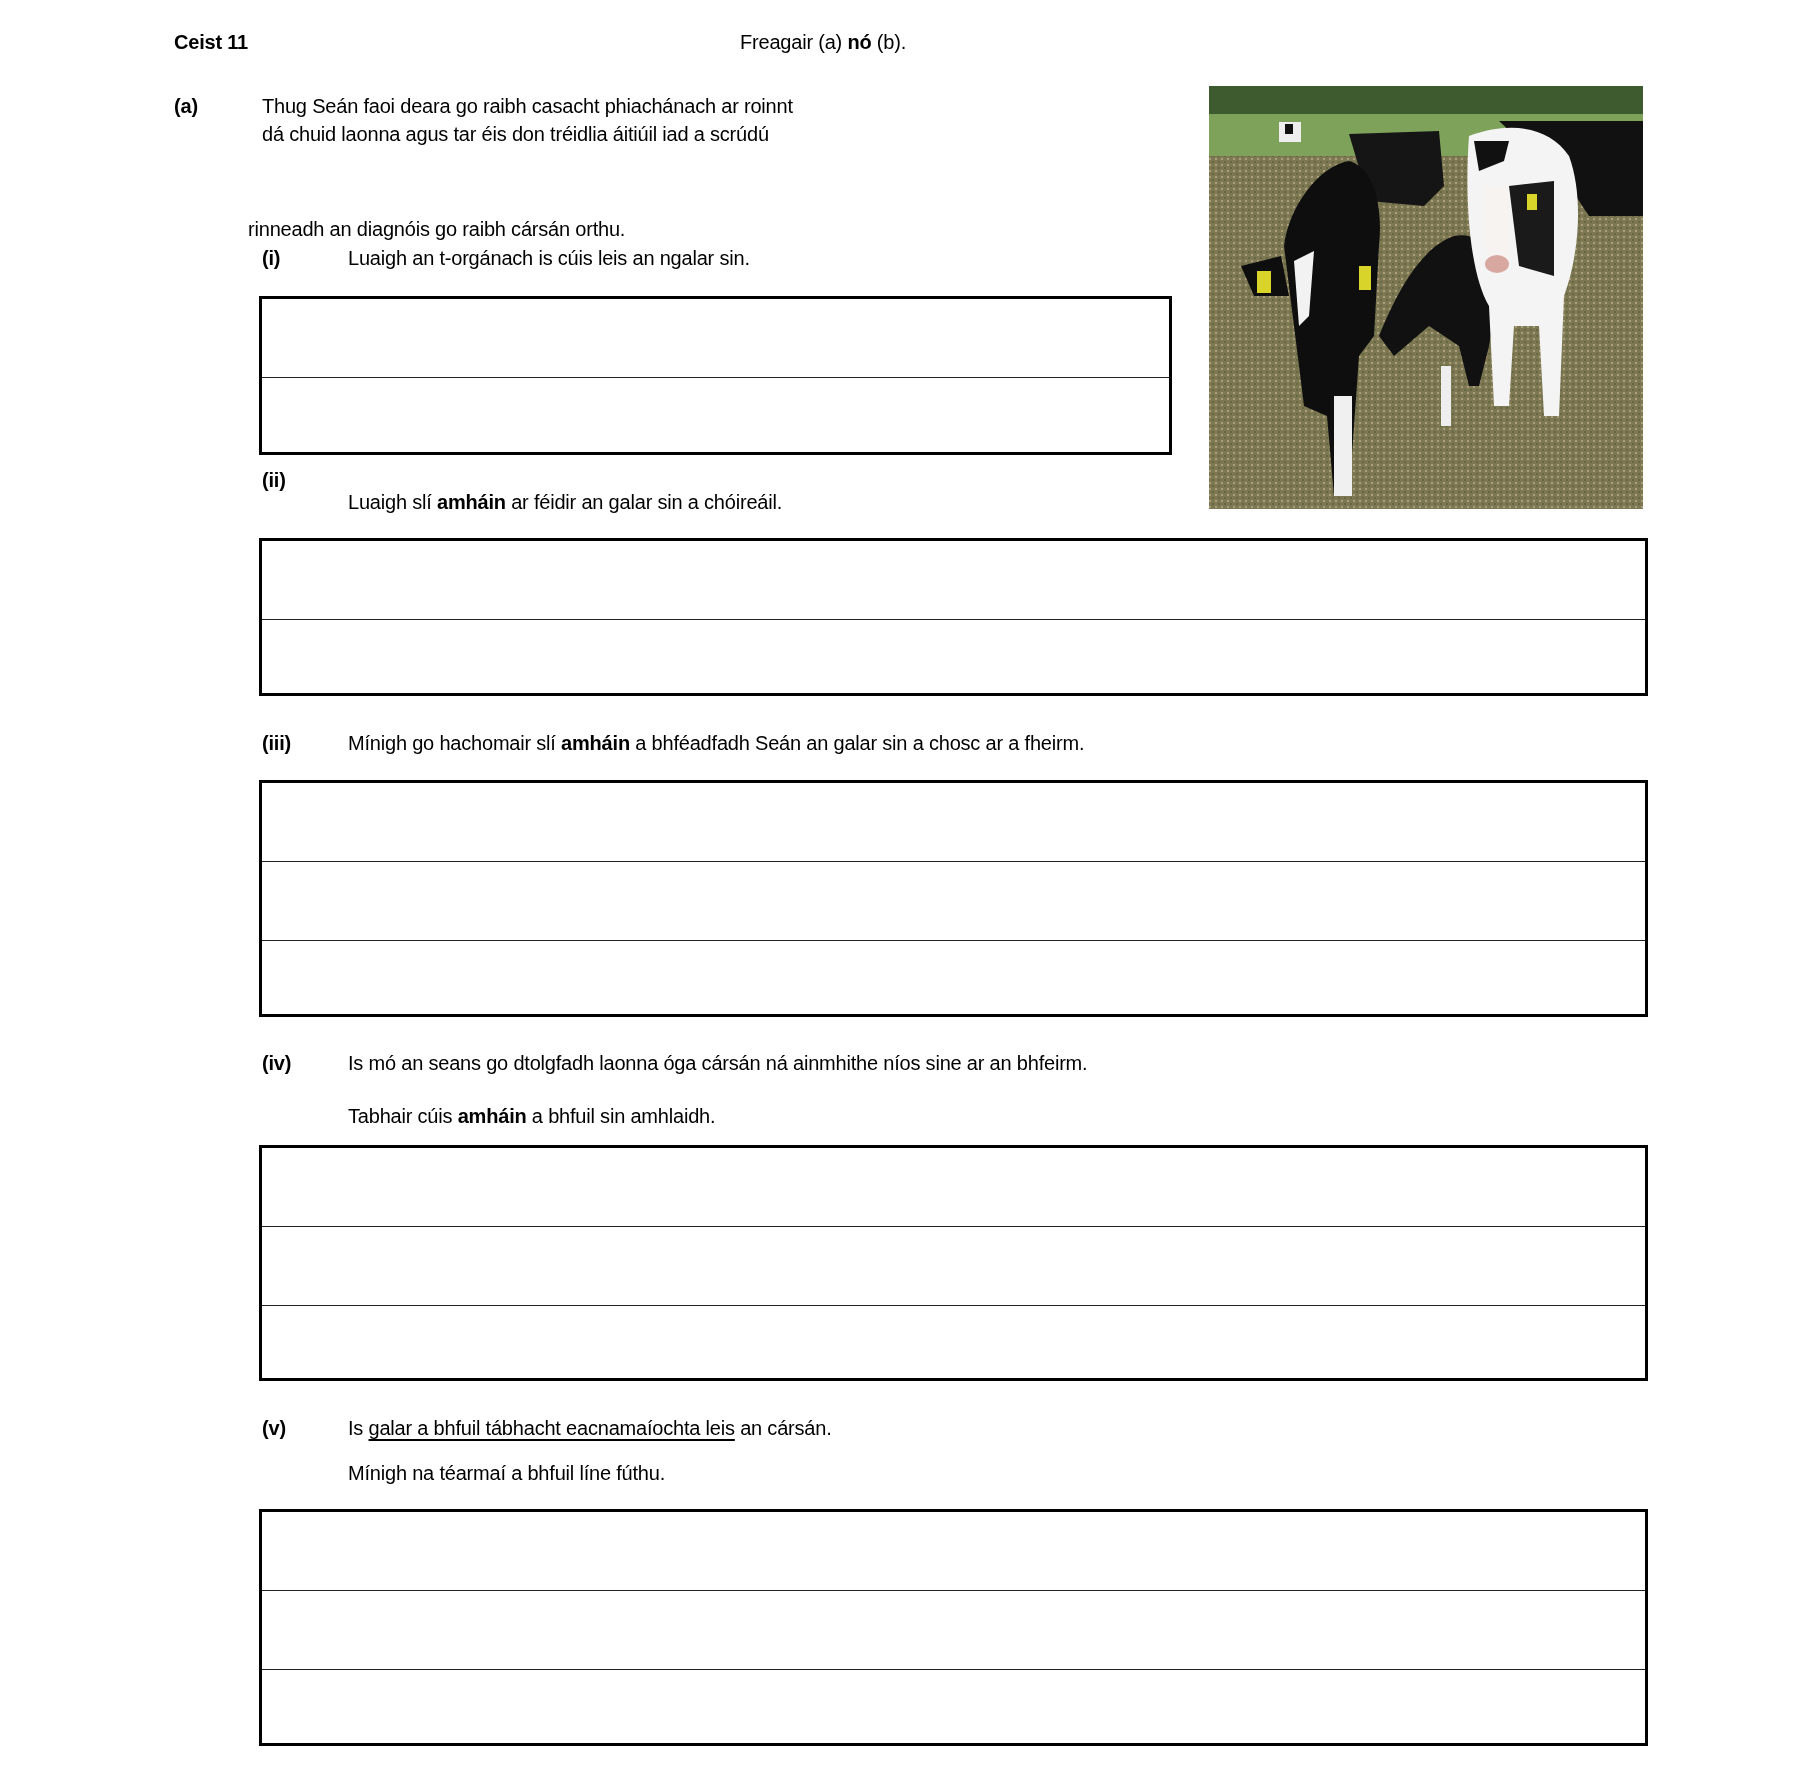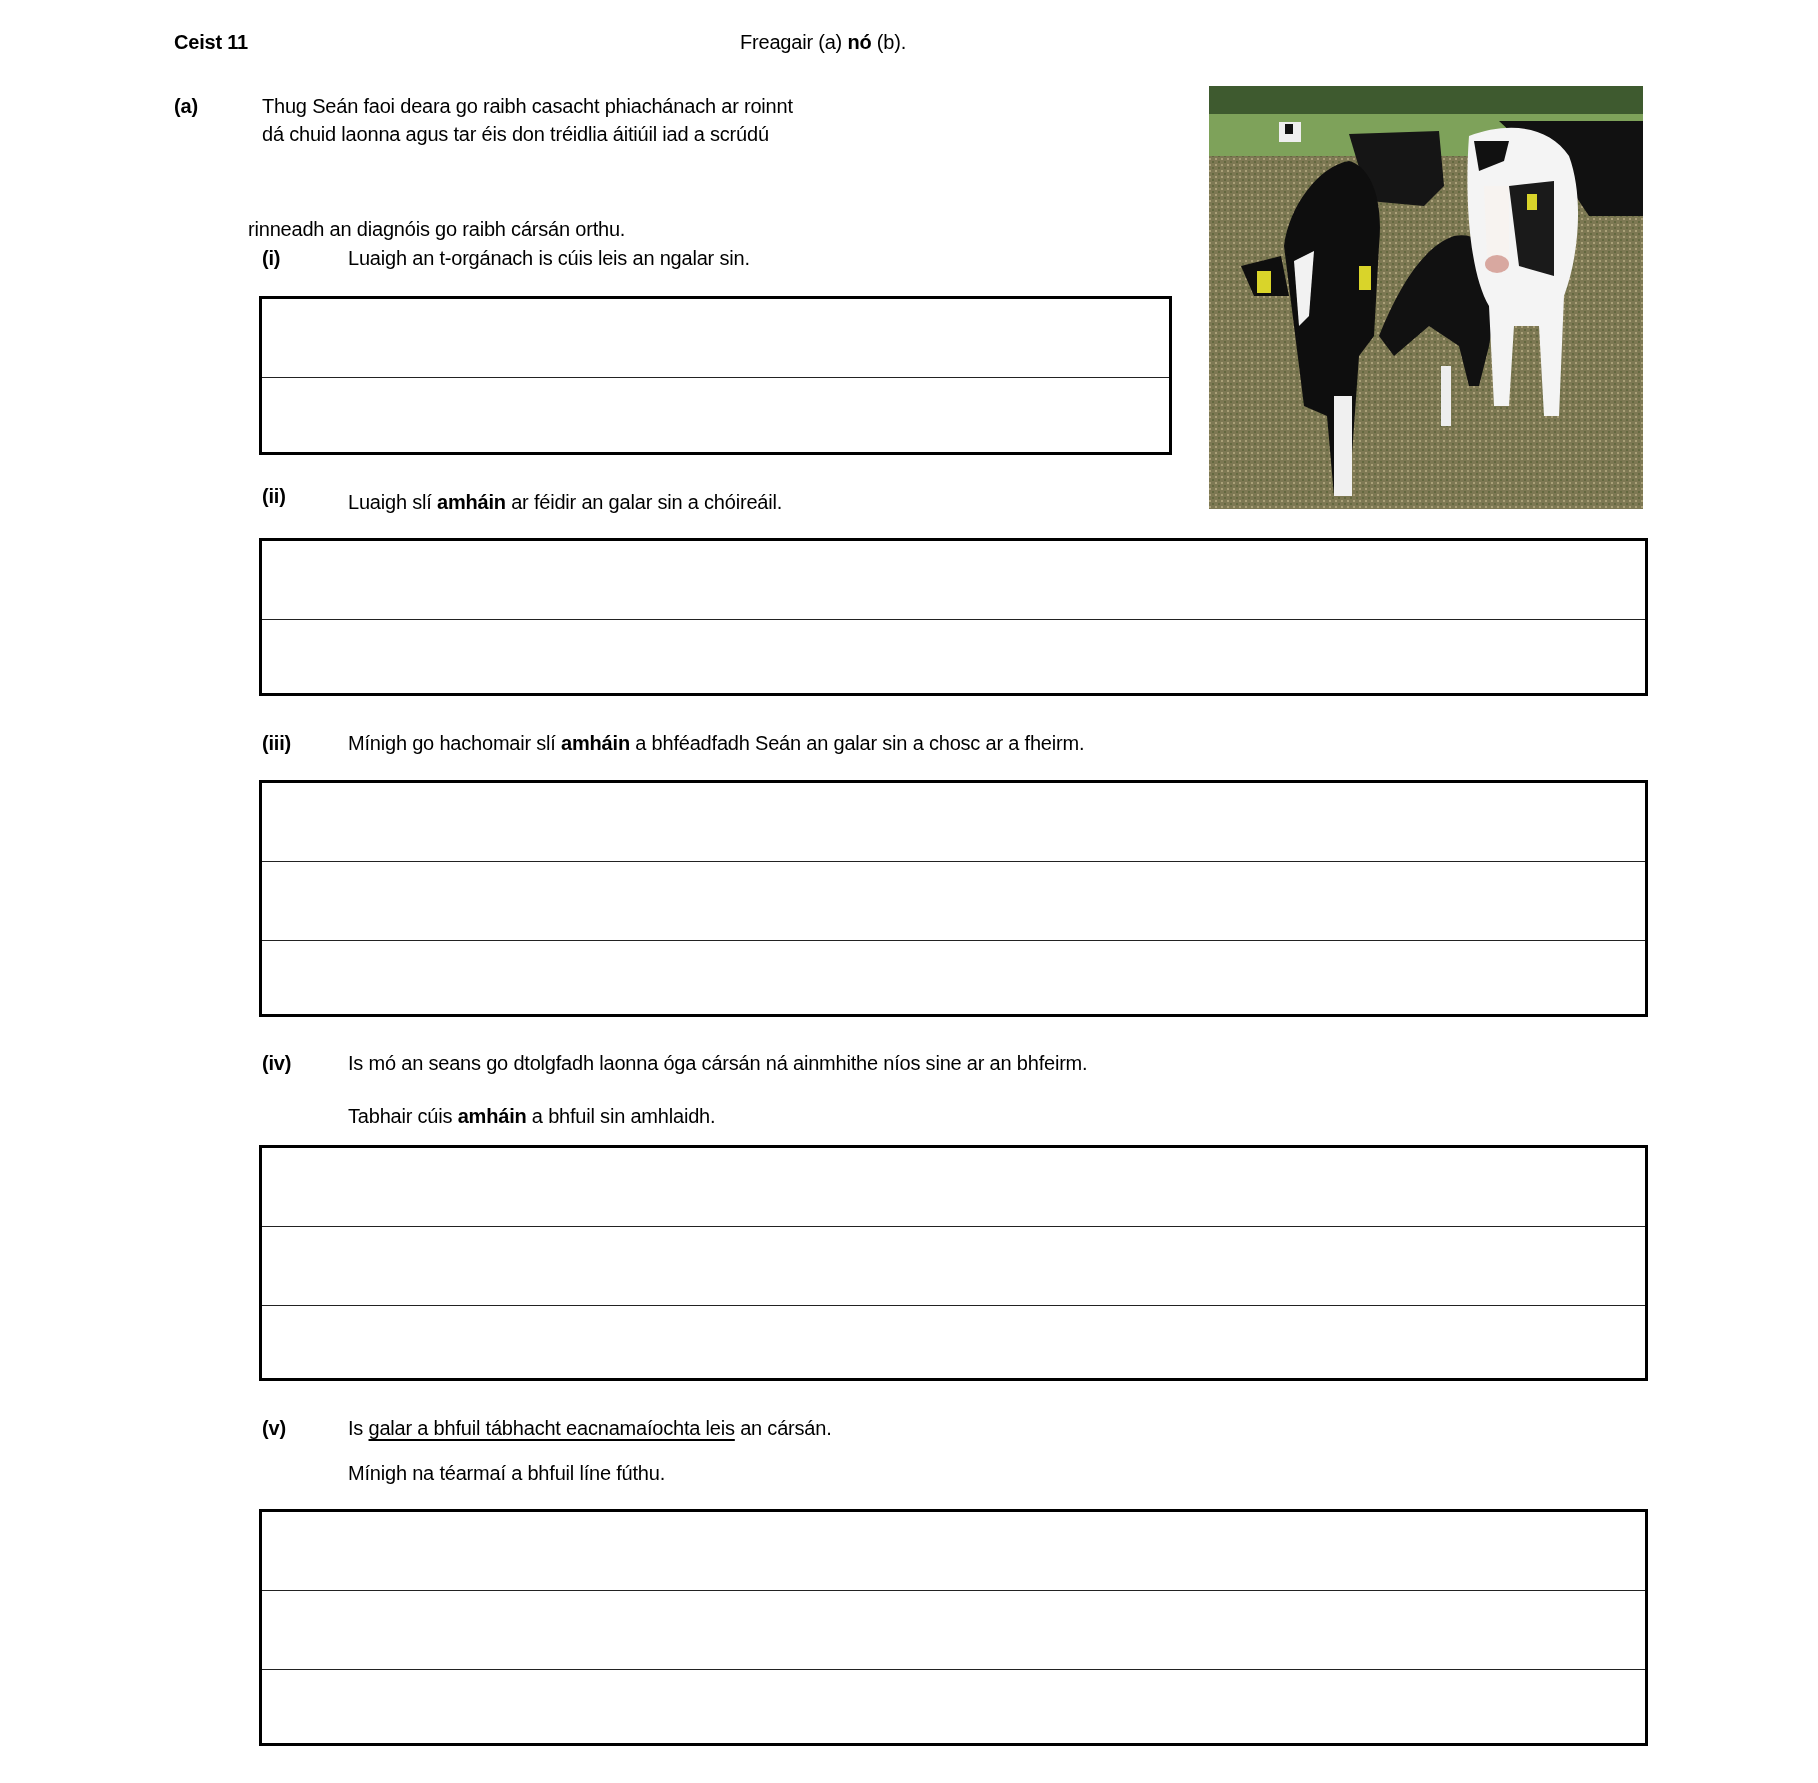--- a/index.html
+++ b/index.html
@@ -66,21 +66,21 @@
   </svg>
 </div>
 
 <div class="t b" style="left:262px; top:242px;">(i)</div>
 <div class="t" style="left:348px; top:242px;">Luaigh an t-orgánach is cúis leis an ngalar sin.</div>
 <div class="box" style="left:259px; top:296px; width:913px; height:159px;">
   <div class="row" style="height:78px;"></div>
   <div class="row" style="height:75px;"></div>
 </div>
 
-<div class="t b" style="left:262px; top:480px;">(ii)</div>
+<div class="t b" style="left:262px; top:464px;">(ii)</div>
 <div class="t" style="left:348px; top:486px;"><span>Luaigh slí </span><span class="b">amháin</span><span> ar féidir an galar sin a chóireáil.</span></div>
 <div class="box" style="left:259px; top:538px; width:1389px; height:158px;">
   <div class="row" style="height:78px;"></div>
   <div class="row" style="height:74px;"></div>
 </div>
 
 <div class="t b" style="left:262px; top:727px;">(iii)</div>
 <div class="t" style="left:348px; top:727px;"><span>Mínigh go hachomair slí </span><span class="b">amháin</span><span> a bhféadfadh Seán an galar sin a chosc ar a fheirm.</span></div>
 <div class="box" style="left:259px; top:780px; width:1389px; height:237px;">
   <div class="row" style="height:78px;"></div>

